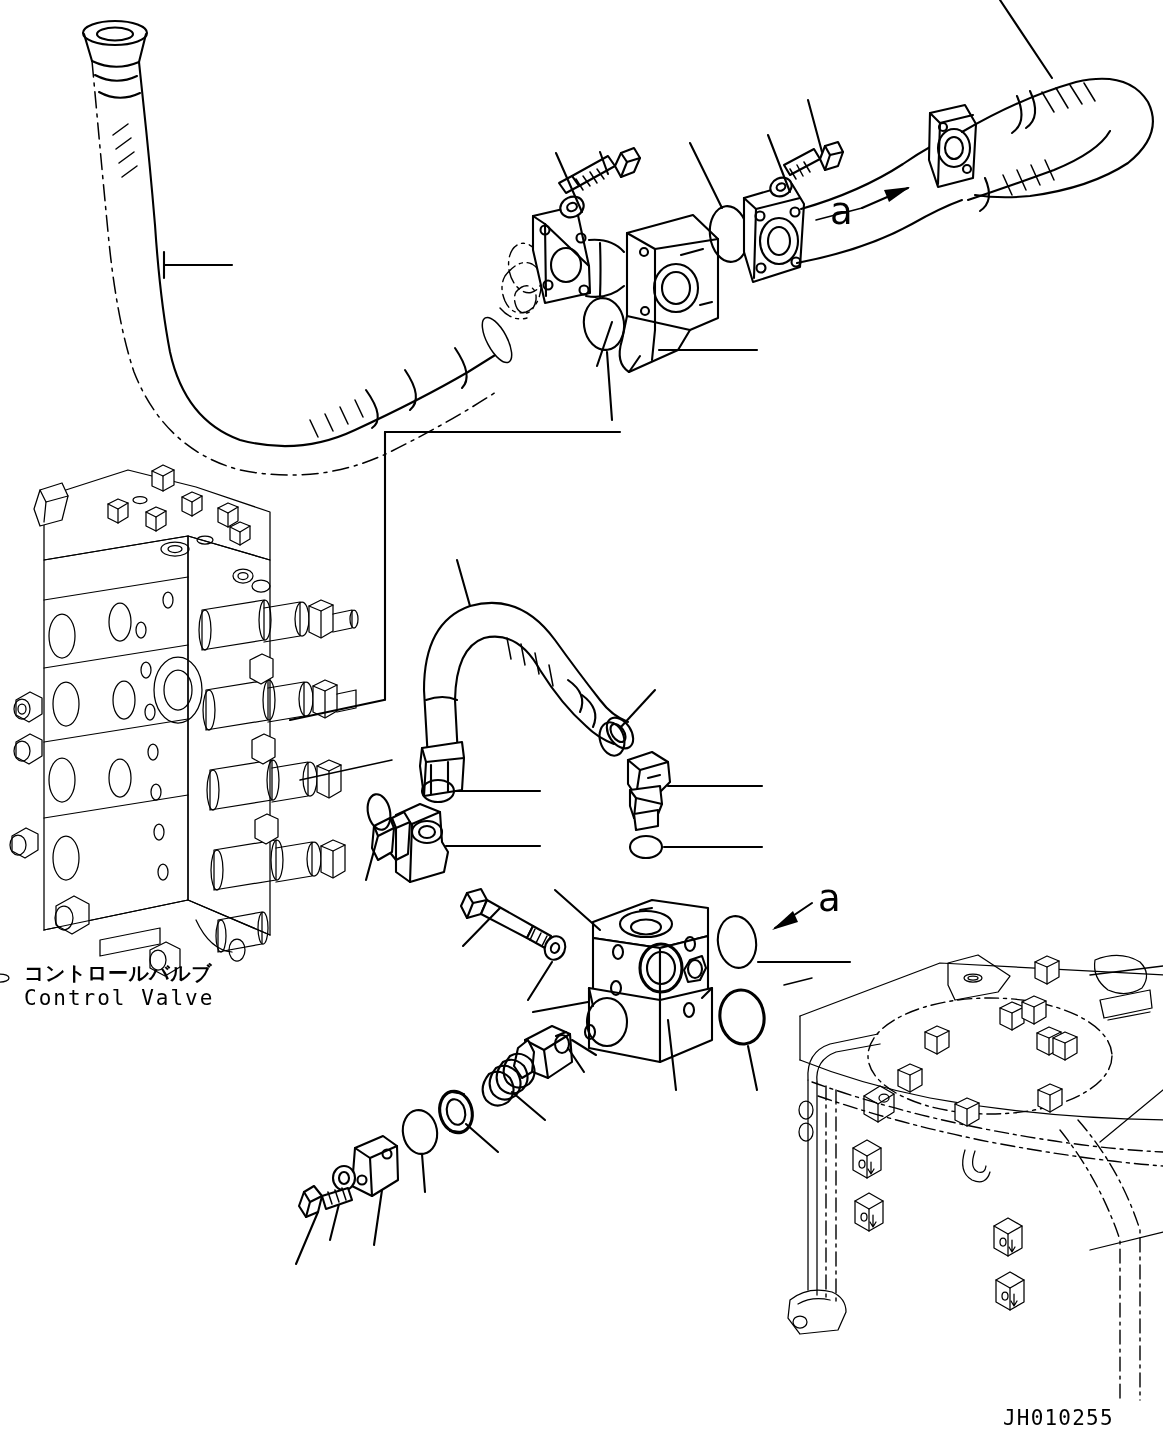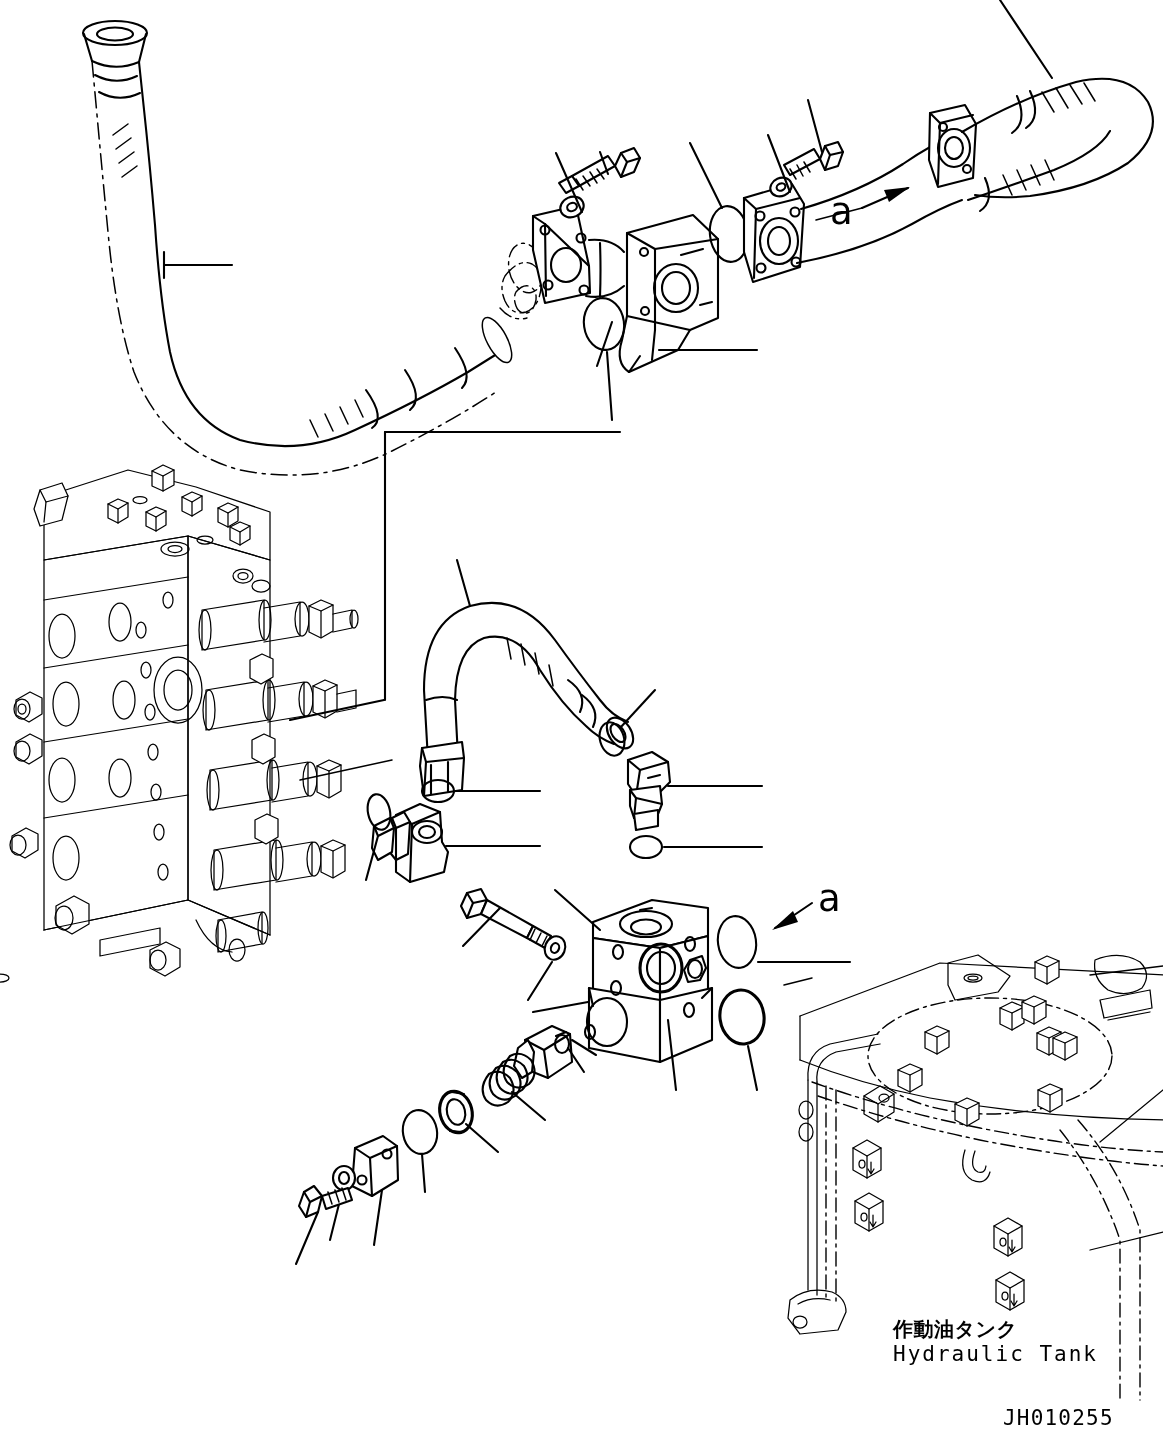--- a/index.html
+++ b/index.html
@@ -742,25 +742,25 @@
       <path class="ph2" d="M1060,1130 Q1100,1180 1120,1240 L1120,1400"></path>
       <path class="sv" d="M1163,1090 L1100,1142"></path>
       <path class="sv" d="M1163,1232 L1090,1250"></path>
 
       <path class="st" d="M784,985 L812,978"></path>
       <path class="st" d="M1090,975 L1163,966"></path>
     </g>
 
   </svg>
 
-
-  <div class="lbl" id="label-hydraulic-tank">
-    <span class="jp">作動油タンク</span>
-    <span class="en">Hydraulic Tank</span>
+  <div class="lbl" id="label-control-valve">
+    <span class="jp">コントロールバルブ</span>
+    <span class="en">Control Valve</span>
   </div>
 
+
   <div class="callout-a" id="callout-a-top">a</div>
 
   <div class="callout-a" id="callout-a-mid">a</div>
 
   <div id="label-drawing-number" class="lbl">JH010255</div>
 
 </div>
 
 </body></html>

